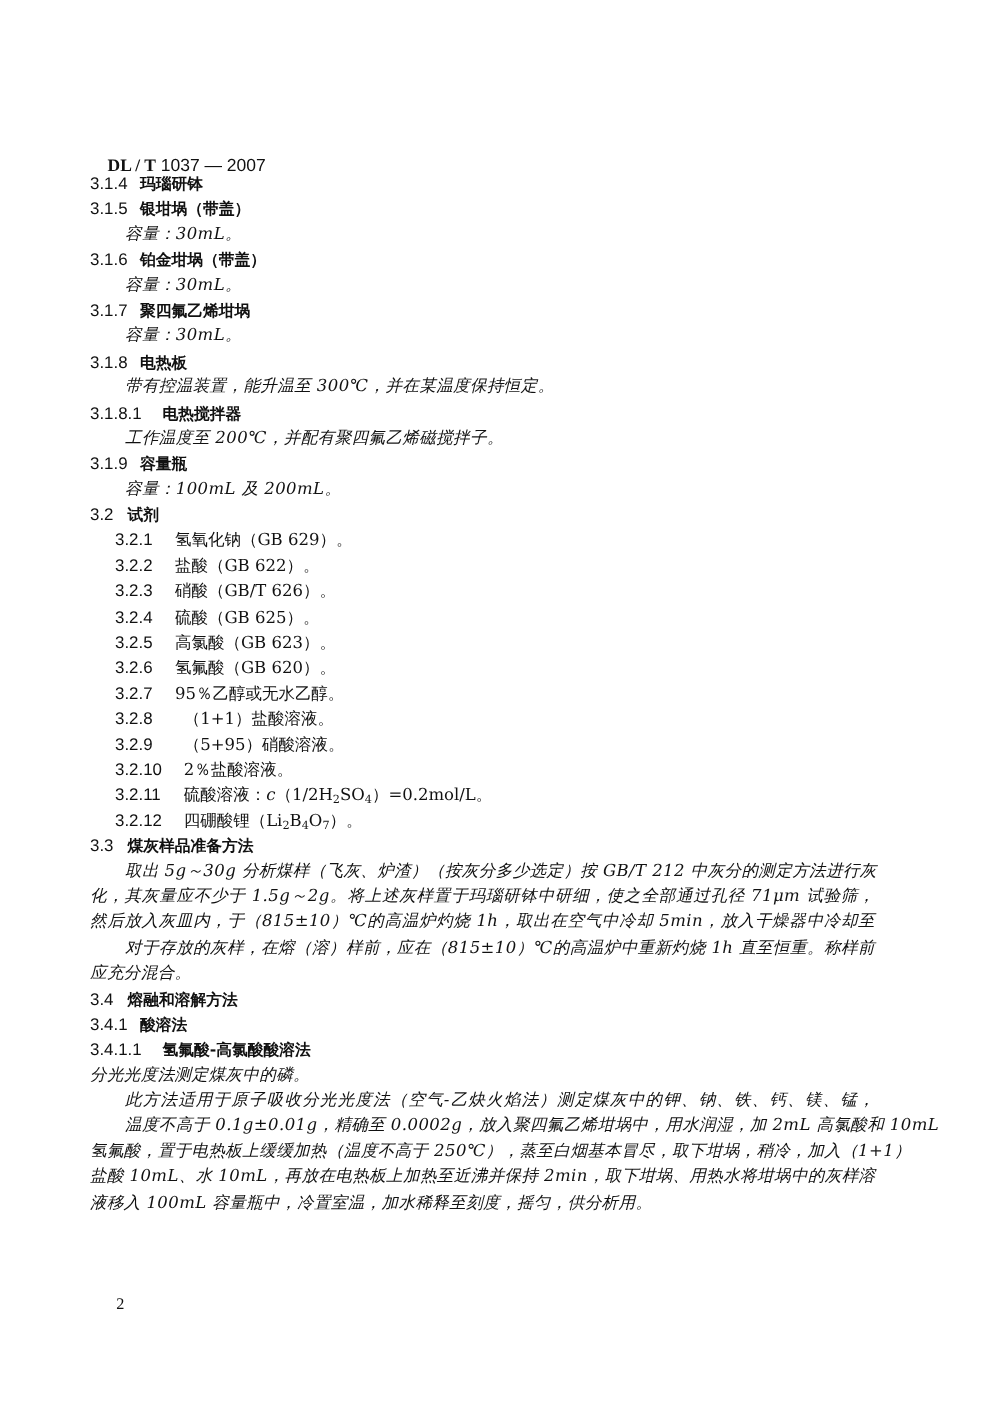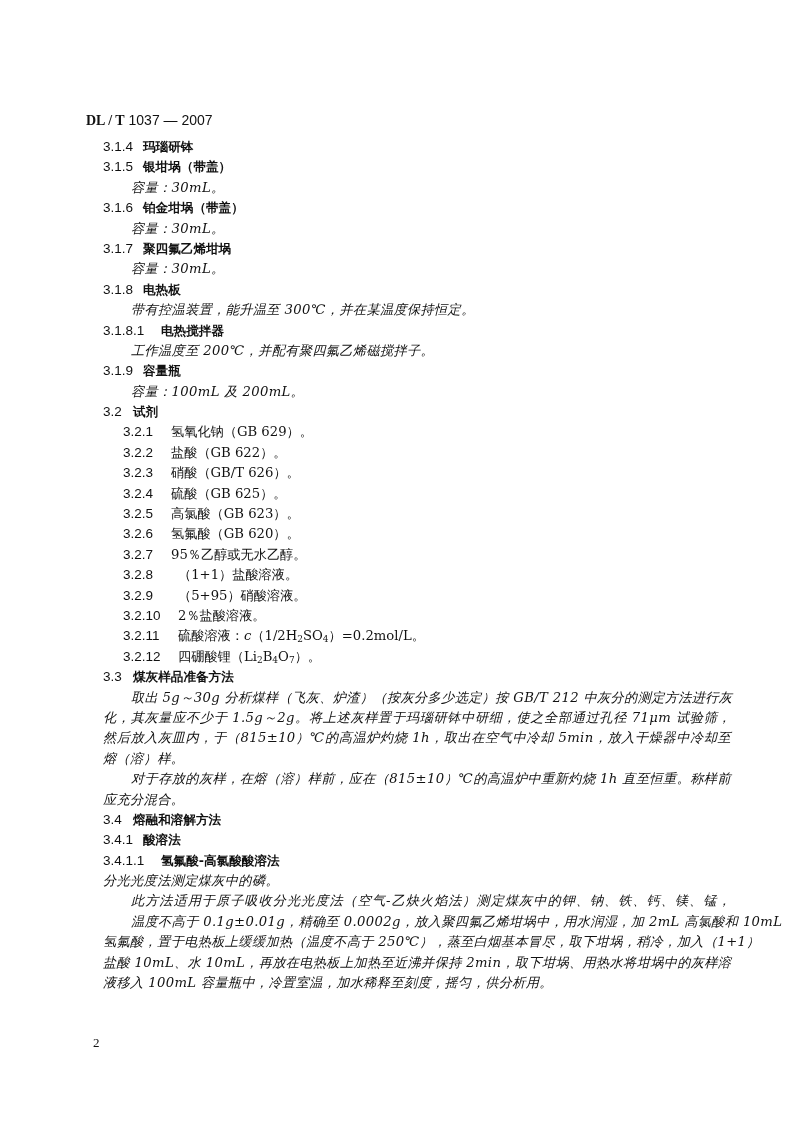--- a/index.html
+++ b/index.html
@@ -1,21 +1,21 @@
 <!DOCTYPE html>
 <html><head>
   <meta charset="utf-8">
   <style>
     html, body { margin: 0; padding: 0; background: #ffffff; }
     body { width: 793px; height: 1122px; position: relative; overflow: hidden;
            font-family: "DejaVu Serif", "Liberation Serif", serif; color: #111; }
-    .header { position: absolute; left: 86px; top: 112px; font-family: "Liberation Sans", sans-serif;
+    .header { position: absolute; left: 86px; top: 124px; font-family: "Liberation Sans", sans-serif;
               font-size: 14px; color: #111; white-space: nowrap; }
     .header .code { font-family: "Liberation Serif", serif; font-weight: bold; }
-    .content { position: absolute; left: 103px; top: 137px; width: 628px; }
+    .content { position: absolute; left: 72px; top: 137px; width: 628px; }
     .line { height: 20.4px; line-height: 20.4px; font-size: 13.2px; white-space: nowrap; overflow: visible; }
     .h { font-family: "DejaVu Sans", sans-serif; font-weight: bold; font-size: 12.6px; }
     .h .num { font-family: "Liberation Sans", sans-serif; font-weight: normal; font-size: 13.5px; display: inline-block; }
     .h .num.w1 { width: 40px; }
     .h .num.w3 { width: 30px; }
     .h .num.w4 { width: 58px; }
     .item .num { font-family: "Liberation Sans", sans-serif; font-size: 13.5px; display: inline-block; margin-left: 20px; }
     .item .num.w2 { width: 48px; }
     .item .num.w5 { width: 55px; }
     .item .txt { font-size: 13.2px; }
@@ -68,21 +68,20 @@
   <div class="line item"><span class="num w5">3.2.8</span><span class="txt">（1+1）盐酸溶液。</span></div>
   <div class="line item"><span class="num w5">3.2.9</span><span class="txt">（5+95）硝酸溶液。</span></div>
   <div class="line item"><span class="num w5">3.2.10</span><span class="txt">2％盐酸溶液。</span></div>
   <div class="line item"><span class="num w5">3.2.11</span><span class="txt"><span>硫酸溶液：</span><i class="c">c</i><span>（1/2H</span><sub>2</sub><span>SO</span><sub>4</sub><span>）=0.2mol/L。</span></span></div>
   <div class="line item"><span class="num w5">3.2.12</span><span class="txt"><span>四硼酸锂（Li</span><sub>2</sub><span>B</span><sub>4</sub><span>O</span><sub>7</sub><span>）。</span></span></div>
 
   <div class="line h"><span class="num w3">3.3</span><span>煤灰样品准备方法</span></div>
   <div class="line para justify indent">取出 5g～30g 分析煤样（飞灰、炉渣）（按灰分多少选定）按 GB/T 212 中灰分的测定方法进行灰</div>
   <div class="line para justify">化，其灰量应不少于 1.5g～2g。将上述灰样置于玛瑙研钵中研细，使之全部通过孔径 71μm 试验筛，</div>
   <div class="line para justify">然后放入灰皿内，于（815±10）℃的高温炉灼烧 1h，取出在空气中冷却 5min，放入干燥器中冷却至</div>
-  <div class="line para">熔（溶）样。</div>
   <div class="line para justify indent">对于存放的灰样，在熔（溶）样前，应在（815±10）℃的高温炉中重新灼烧 1h 直至恒重。称样前</div>
   <div class="line para">应充分混合。</div>
 
   <div class="line h"><span class="num w3">3.4</span><span>熔融和溶解方法</span></div>
   <div class="line h"><span class="num w1">3.4.1</span><span>酸溶法</span></div>
   <div class="line h"><span class="num w4">3.4.1.1</span><span>氢氟酸-高氯酸酸溶法</span></div>
   <div class="line para">分光光度法测定煤灰中的磷。</div>
   <div class="line para justify indent">此方法适用于原子吸收分光光度法（空气-乙炔火焰法）测定煤灰中的钾、钠、铁、钙、镁、锰，</div>
   <div class="line para justify indent">温度不高于 0.1g±0.01g，精确至 0.0002g，放入聚四氟乙烯坩埚中，用水润湿，加 2mL 高氯酸和 10mL</div>
   <div class="line para justify">氢氟酸，置于电热板上缓缓加热（温度不高于 250℃），蒸至白烟基本冒尽，取下坩埚，稍冷，加入（1+1）</div>

